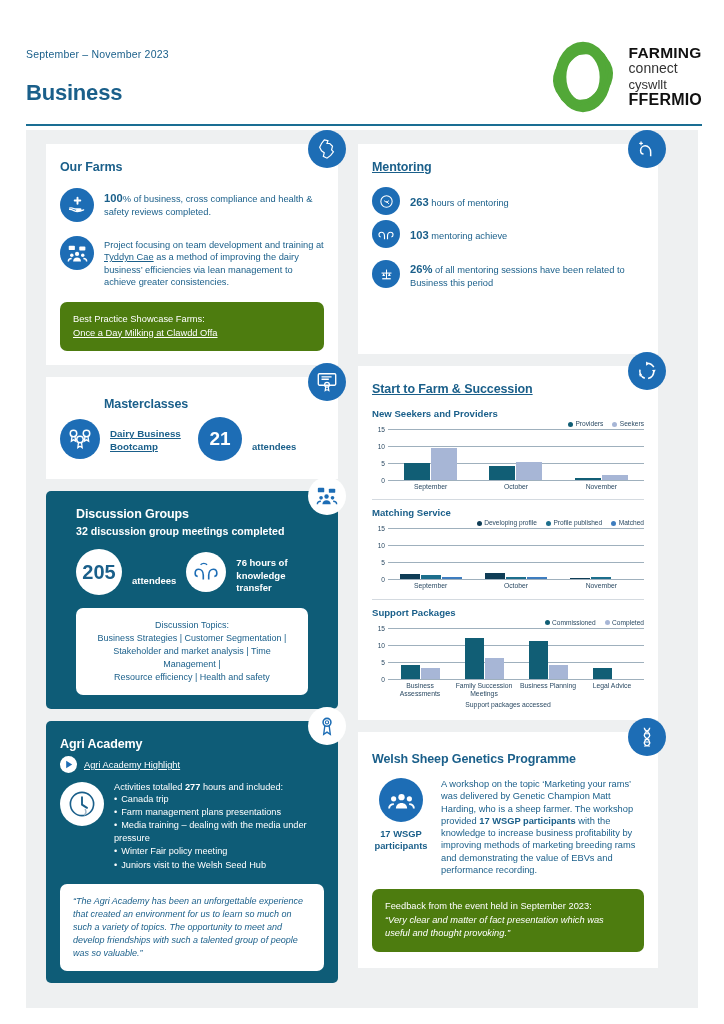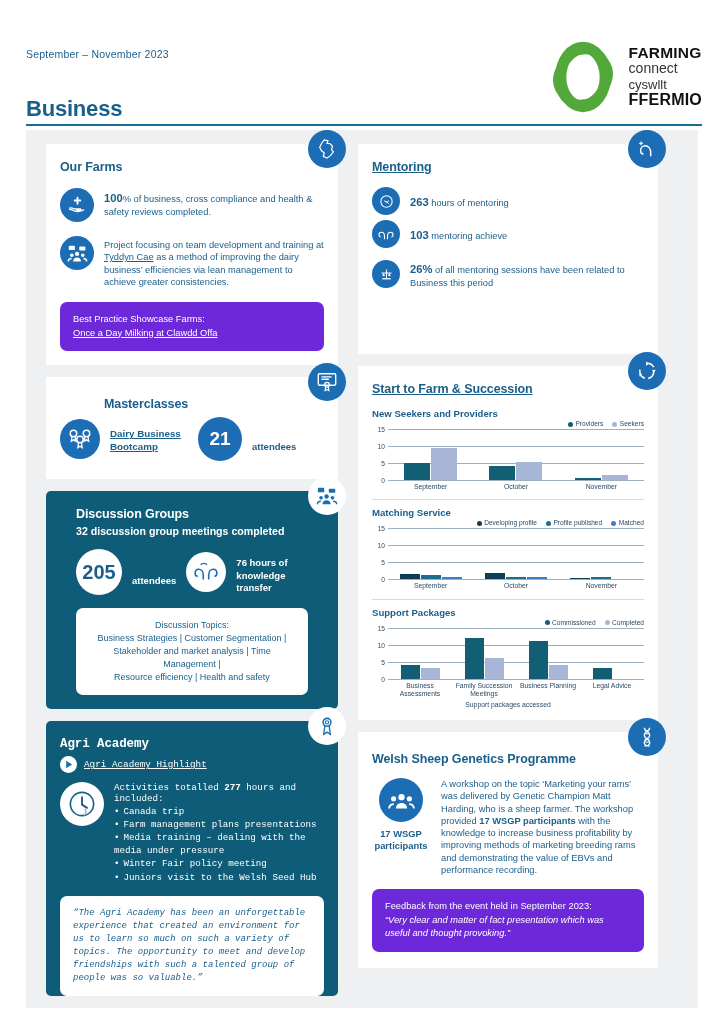--- a/index.html
+++ b/index.html
@@ -10,21 +10,21 @@
     overflow: hidden;
     position: relative;
   }
   
   .header { position: relative; height: 128px; background:#fff; }
   .period {
     position:absolute; left:26px; top:48px;
     font-size:10.5px; color:#1a5f8a; letter-spacing:.2px;
   }
   .page-title {
-    position:absolute; left:26px; top:96px;
+    position:absolute; left:26px; top:80px;
     font-size:22px; font-weight:bold; color:#1a5f8a; letter-spacing:-.2px;
   }
   .logo { position:absolute; right:22px; top:39px; display:flex; align-items:center; gap:9px; }
   .logo-mark { width:74px; height:76px; }
   .logo-text { line-height:1.06; }
   .logo-text .l1 { font-size:15.5px; font-weight:bold; color:#111; letter-spacing:.2px;}
   .logo-text .l2 { font-size:14px; color:#333; }
   .logo-text .l3 { font-size:13px; color:#333; margin-top:2px;}
   .logo-text .l4 { font-size:16px; font-weight:bold; color:#111; letter-spacing:.2px;}
   .rule { position:absolute; left:26px; right:22px; top:124px; height:2px; background:#1a6e93; }
@@ -61,21 +61,21 @@
     flex:0 0 34px; display:flex; align-items:center; justify-content:center;
   }
   .circ.white { background:#ffffff; }
   .circ svg { width:21px; height:21px; }
 
   .row { display:flex; align-items:flex-start; gap:10px; }
   .stat-txt { font-size:9.3px; color:#1a5f8a; line-height:1.32; padding-top:3px; }
   .stat-txt b { font-size:11.2px; font-weight:bold; }
 
   .darkbox {
-    background:#6d28d9; border-radius:7px; color:#fff;
+    background:#4d7c0f; border-radius:7px; color:#fff;
     font-size:9.3px; line-height:1.45; padding:11px 13px;
   }
   .darkbox u { text-decoration:underline; }
   .lightbox {
     background:#ffffff; border-radius:7px; color:#1a5f8a;
     font-size:9px; line-height:1.45; padding:11px 13px; text-align:center;
   }
 
   .bignum {
     width:44px;height:44px;border-radius:50%;background:#1d6db5;color:#fff;
@@ -228,21 +228,21 @@
       </div>
 
       <div class="lightbox">
         <div>Discussion Topics:</div>
         <div>Business Strategies | Customer Segmentation |</div>
         <div>Stakeholder and market analysis | Time Management |</div>
         <div>Resource efficiency | Health and safety</div>
       </div>
     </div>
 
-    <div class="card dark" style="padding:16px 14px 0;font-family:Liberation Mono, monospace;">
+    <div class="card dark" style="padding:16px 14px 12px;">
       <div class="badge white">
         <svg viewBox="0 0 24 24">
           <circle cx="12" cy="8" r="4.3" fill="none" stroke="#1d6db5" stroke-width="1.7"></circle>
           <circle cx="12" cy="8" r="1.8" fill="none" stroke="#1d6db5" stroke-width="1.2"></circle>
           <path d="M9.6 12 8.4 21l3.6-2.3L15.6 21l-1.2-9" fill="none" stroke="#1d6db5" stroke-width="1.5"></path>
         </svg>
       </div>
       <h2 class="sect ondark" style="margin-bottom:5px;">Agri Academy</h2>
       <div class="row" style="align-items:center;gap:7px;margin-bottom:9px;">
         <div class="circ white" style="width:17px;height:17px;flex:0 0 17px;">

